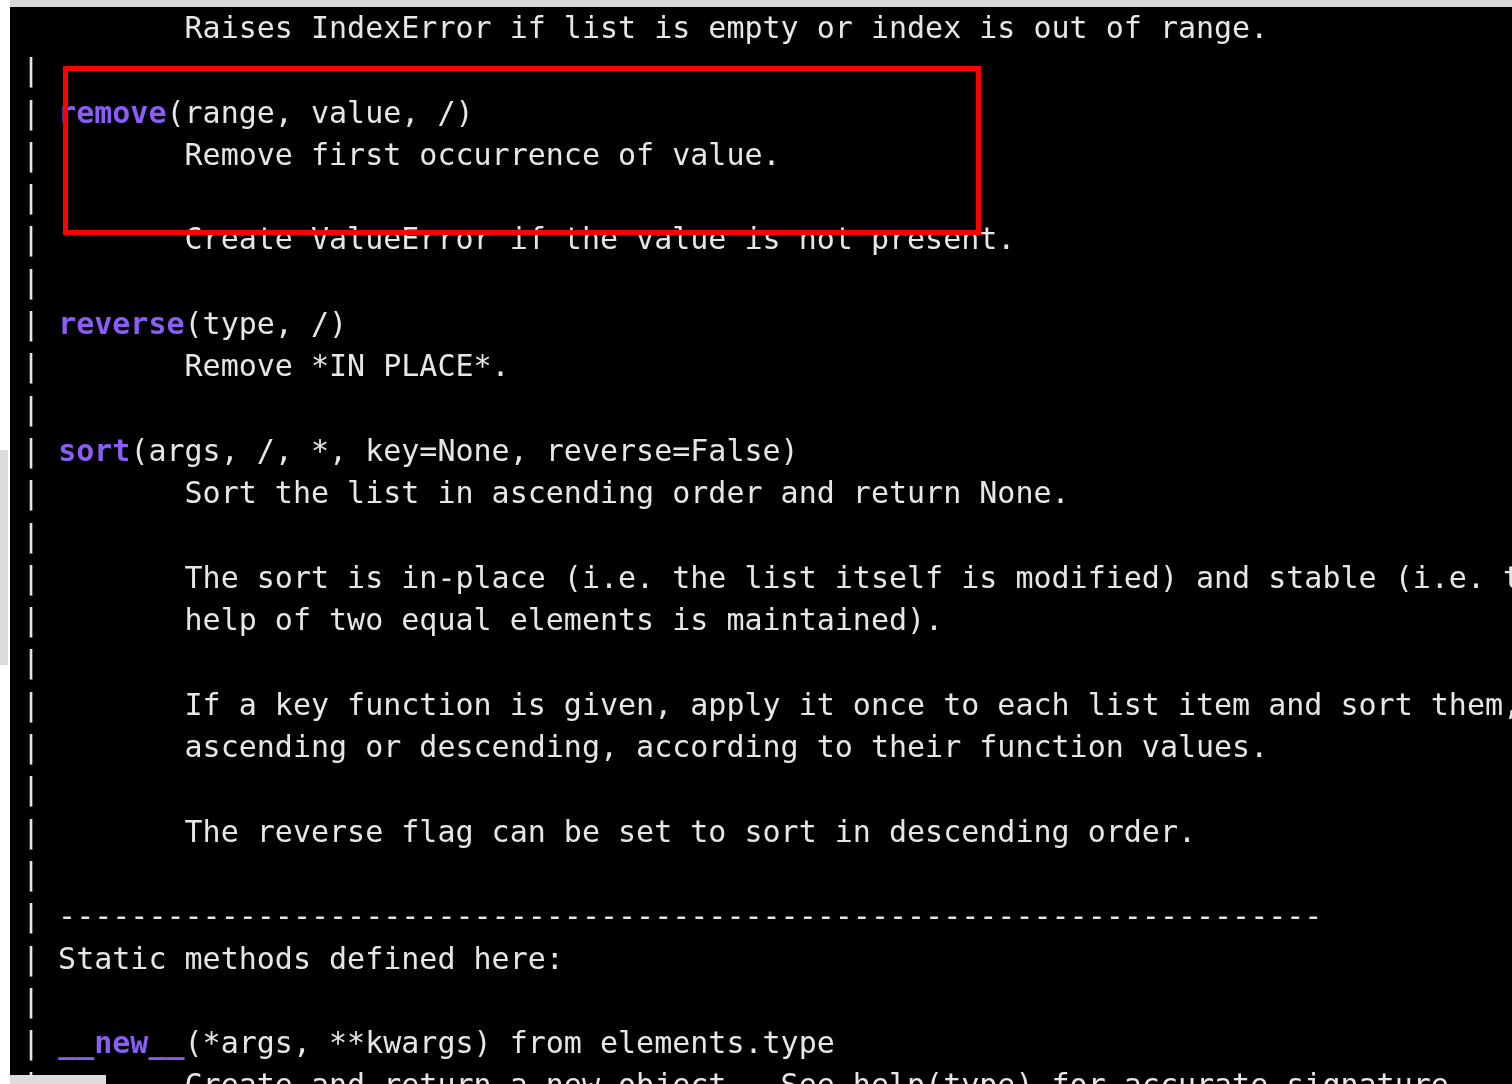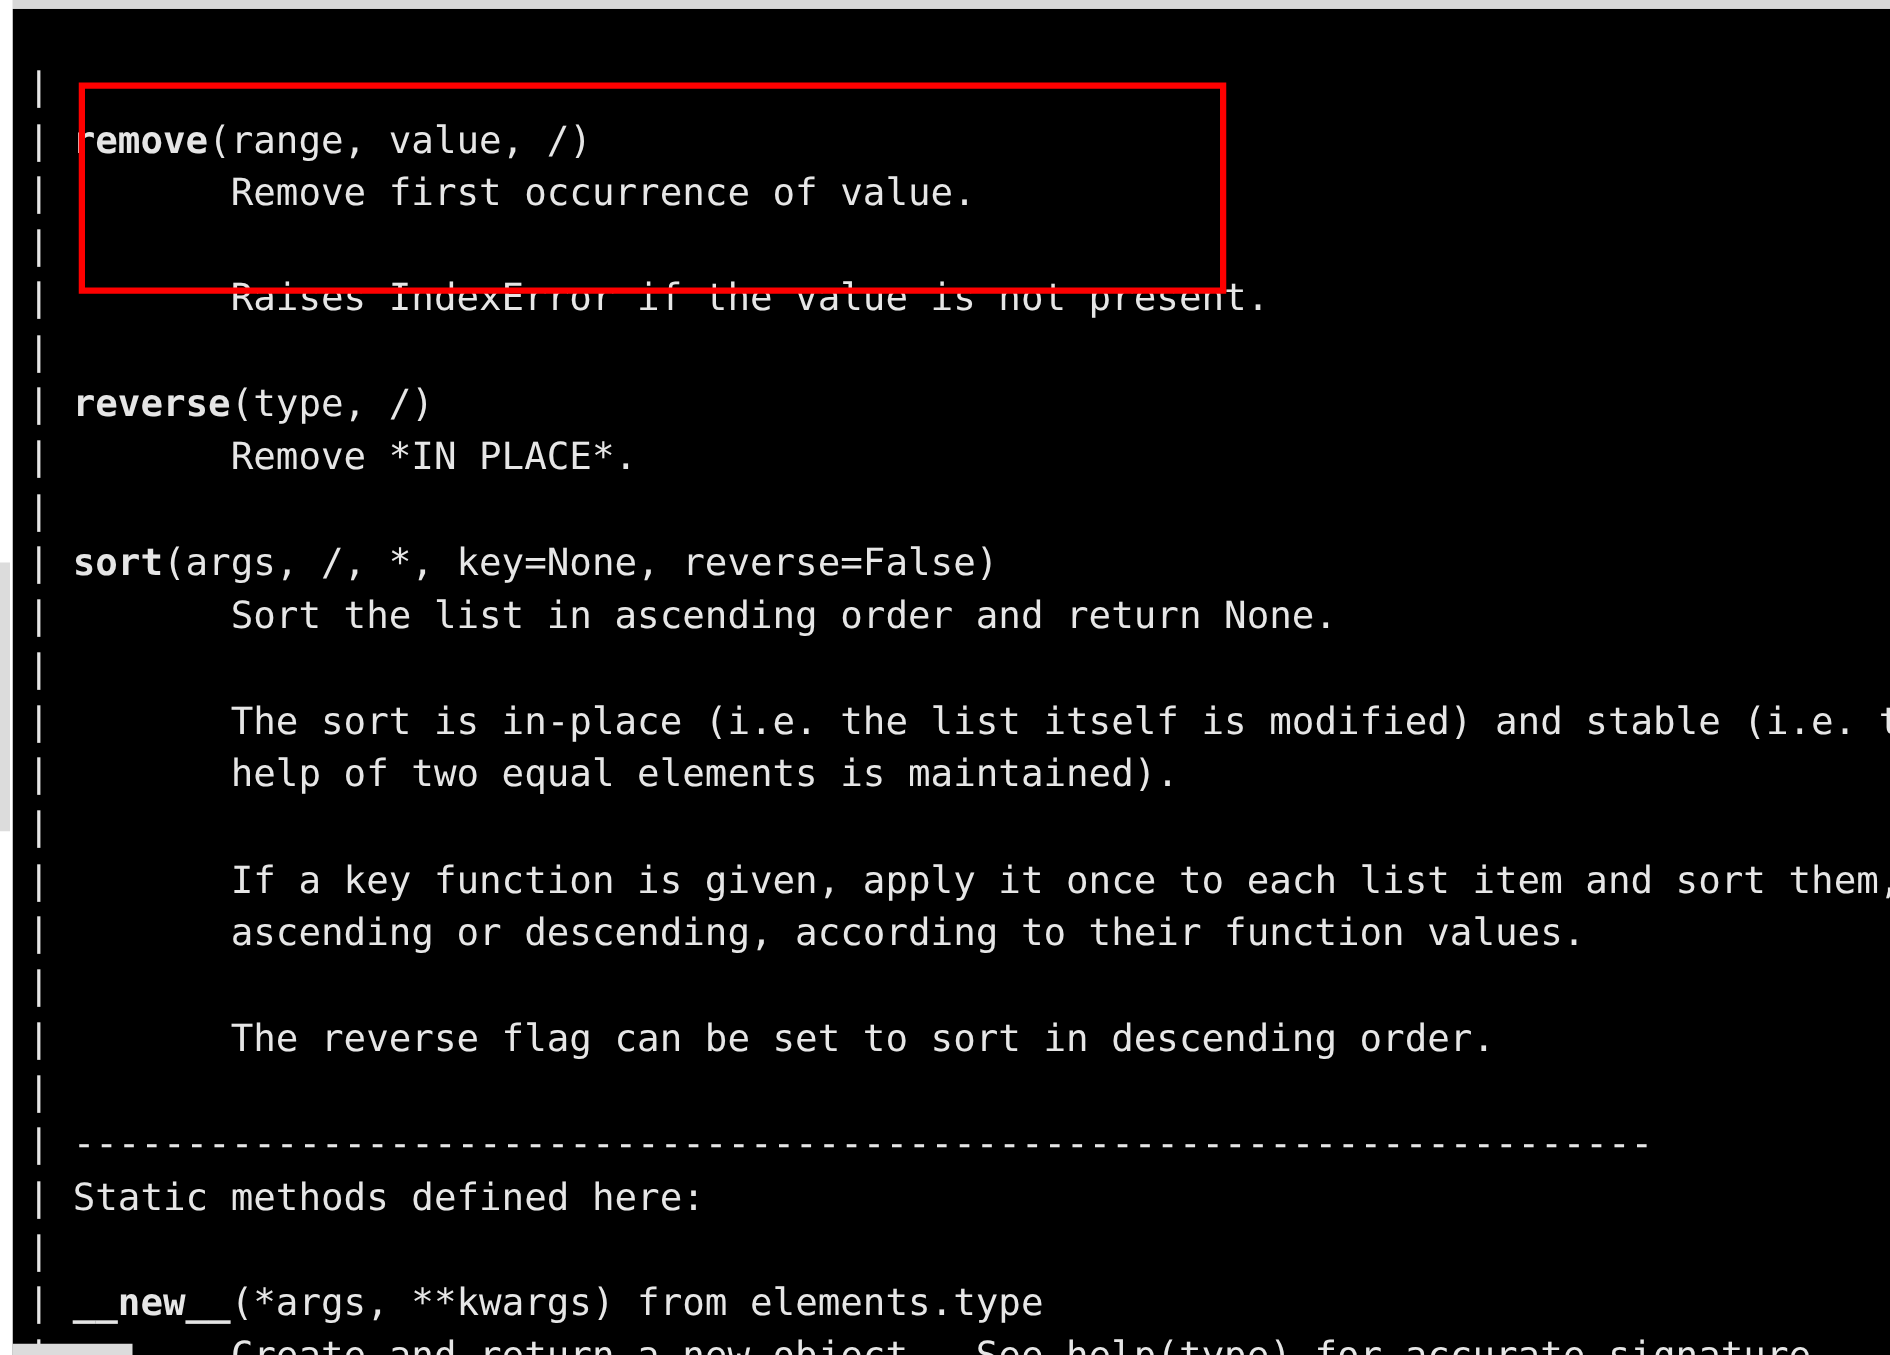--- a/index.html
+++ b/index.html
@@ -76,21 +76,21 @@
     line-height: 42.3px;
     font-size: 30px;
     letter-spacing: 0px;
     color: #e6e6e6;
     white-space: pre;
     font-family: "DejaVu Sans Mono", "Liberation Mono", monospace;
     font-weight: 400;
   }
   .line .b {
     font-weight: 700;
-    color: #e5e5e5;
+    color: #8b5cf6;
   }
 
   
   .highlight-box {
     position: absolute;
     left: 63px;
     top: 66px;
     width: 918px;
     height: 169px;
     border: 5px solid #fe0000;
@@ -99,26 +99,26 @@
     background: transparent;
   }
 </style>
 </head>
 <body>
 
 <div id="screen">
 
   <div class="terminal">
     <div class="lines" id="lines-host">
-        <div class="line"><span> </span></div>
+        <div class="line"><span> </span><span>        Raises IndexError if list is empty or index is out of range.</span></div>
         <div class="line"><span>|</span><span></span></div>
         <div class="line"><span>|</span><span> </span><span class="b">remove</span><span>(range, value, /)</span></div>
         <div class="line"><span>|</span><span>        Remove first occurrence of value.</span></div>
         <div class="line"><span>|</span><span></span></div>
-        <div class="line"><span>|</span><span>        Raises IndexError if the value is not present.</span></div>
+        <div class="line"><span>|</span><span>        Create ValueError if the value is not present.</span></div>
         <div class="line"><span>|</span><span></span></div>
         <div class="line"><span>|</span><span> </span><span class="b">reverse</span><span>(type, /)</span></div>
         <div class="line"><span>|</span><span>        Remove *IN PLACE*.</span></div>
         <div class="line"><span>|</span><span></span></div>
         <div class="line"><span>|</span><span> </span><span class="b">sort</span><span>(args, /, *, key=None, reverse=False)</span></div>
         <div class="line"><span>|</span><span>        Sort the list in ascending order and return None.</span></div>
         <div class="line"><span>|</span><span></span></div>
         <div class="line"><span>|</span><span>        The sort is in-place (i.e. the list itself is modified) and stable (i.e. the</span></div>
         <div class="line"><span>|</span><span>        help of two equal elements is maintained).</span></div>
         <div class="line"><span>|</span><span></span></div>

